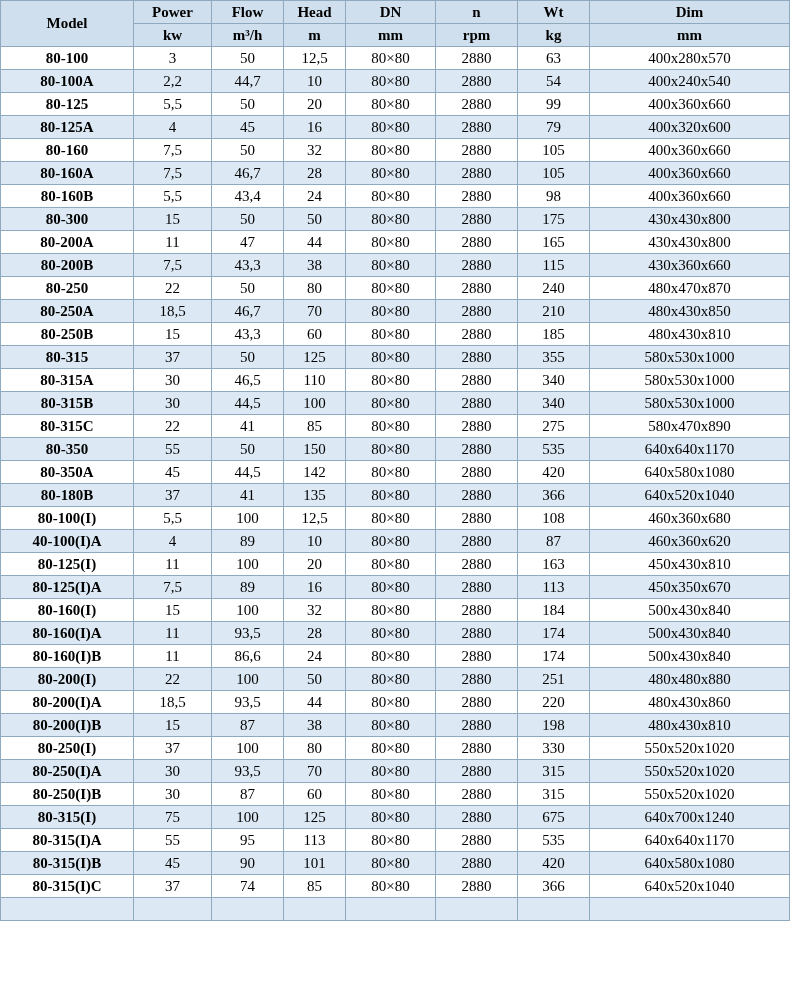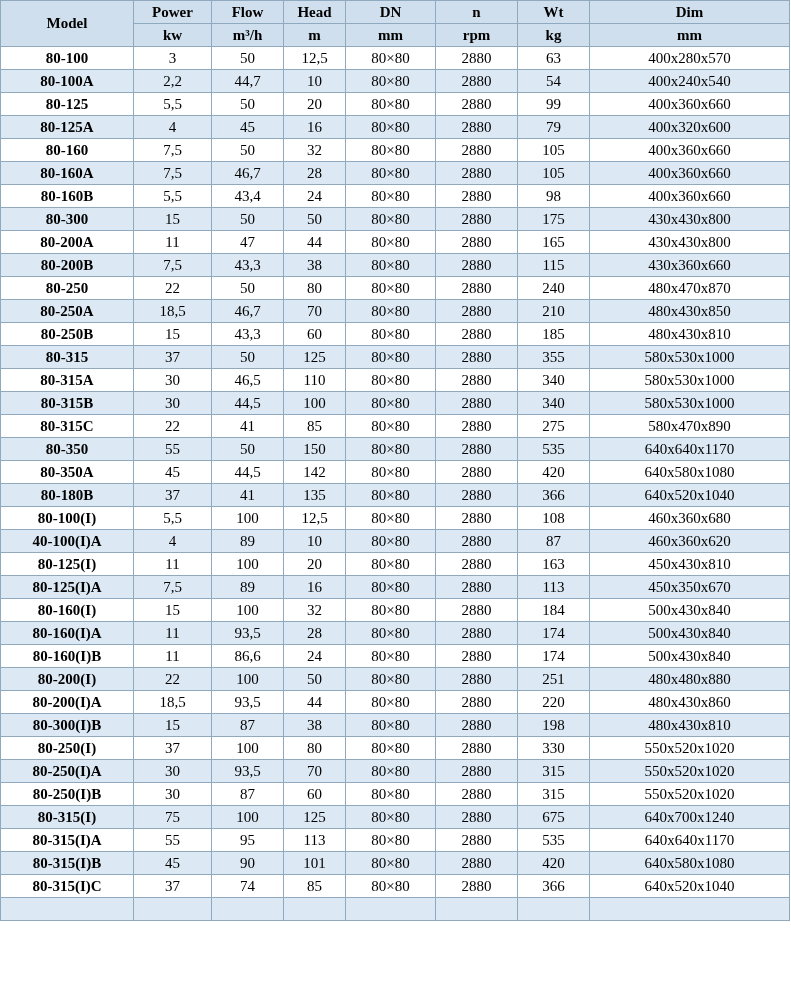--- a/index.html
+++ b/index.html
@@ -391,21 +391,21 @@
         <td class="model-cell">80-200(I)A</td>
         <td>18,5</td>
         <td>93,5</td>
         <td>44</td>
         <td>80×80</td>
         <td>2880</td>
         <td>220</td>
         <td>480x430x860</td>
       </tr>
       <tr class="alt">
-        <td class="model-cell">80-300(I)B</td>
+        <td class="model-cell">80-200(I)B</td>
         <td>15</td>
         <td>87</td>
         <td>38</td>
         <td>80×80</td>
         <td>2880</td>
         <td>198</td>
         <td>480x430x810</td>
       </tr>
       <tr>
         <td class="model-cell">80-250(I)</td>

